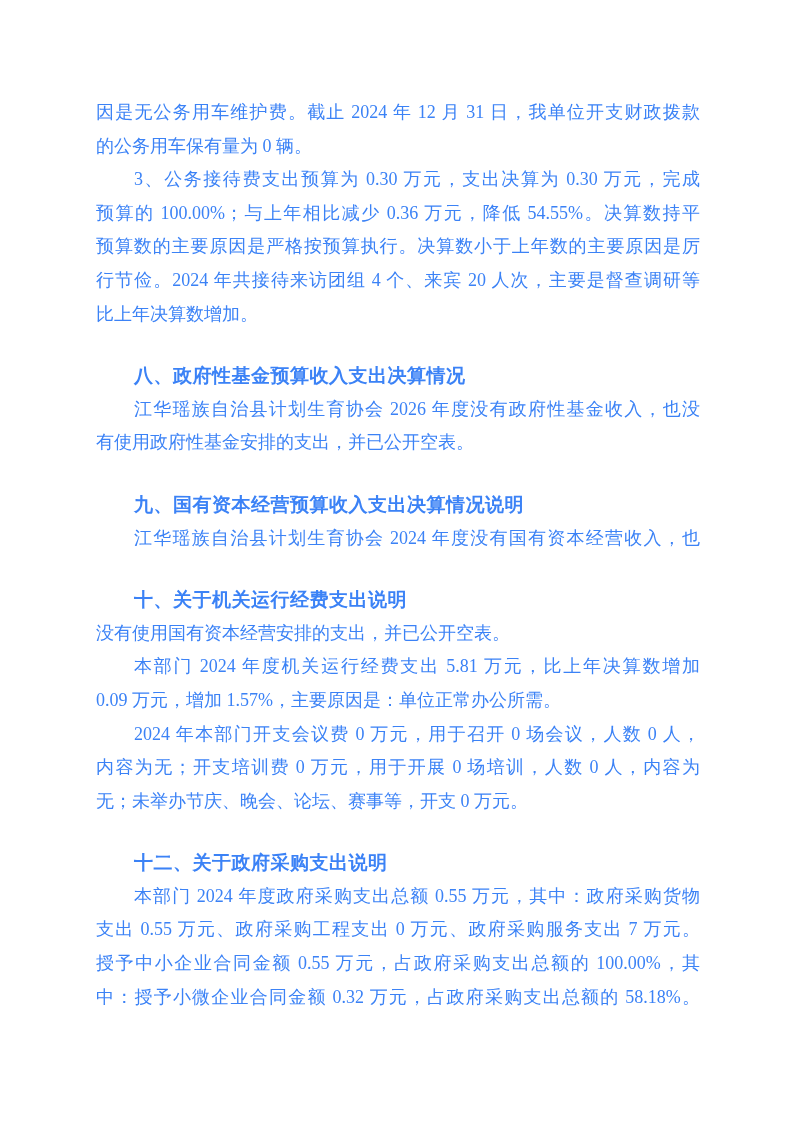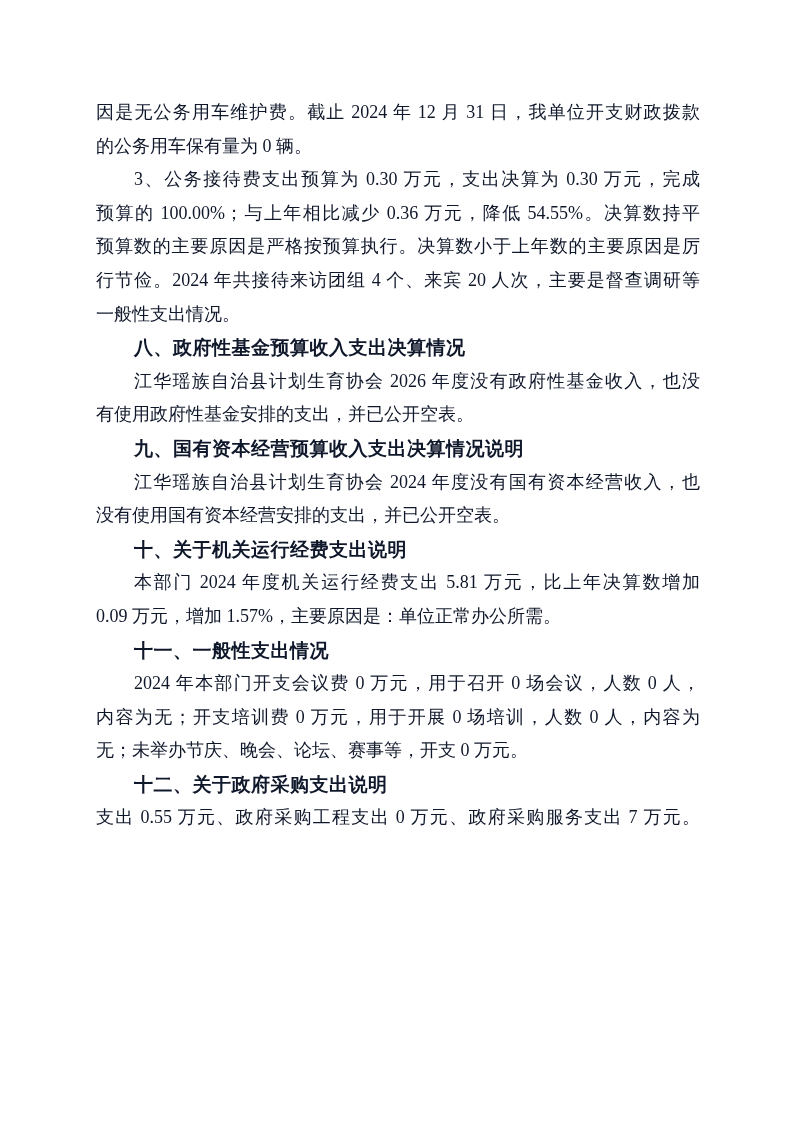--- a/index.html
+++ b/index.html
@@ -17,61 +17,64 @@
   .text-block {
     position: absolute;
     left: 96px;
     top: 96px;
     width: 604px;
   }
   .line {
     height: 33.6px;
     line-height: 33.6px;
     font-size: 18px;
-    color: #0f172a;
+    color: #3b82f6;
     font-family: "Liberation Serif", "DejaVu Serif", serif;
     text-align: left;
     overflow: hidden;
     white-space: pre-wrap;
   }
   .line.justify {
     text-align: justify;
     text-align-last: justify;
   }
   .line.indent {
     padding-left: 38px;
   }
   .line.heading {
     font-family: "Liberation Sans", "DejaVu Sans", sans-serif;
     font-weight: 700;
     font-size: 19px;
     letter-spacing: 0.5px;
+    margin-top: 28px;
   }
 </style>
 </head>
 <body>
 
 <div class="page">
   <div class="text-block">
       <div class="line justify">因是无公务用车维护费。截止 2024 年 12 月 31 日，我单位开支财政拨款</div>
       <div class="line">的公务用车保有量为 0 辆。</div>
       <div class="line indent justify">3、公务接待费支出预算为 0.30 万元，支出决算为 0.30 万元，完成</div>
       <div class="line justify">预算的 100.00%；与上年相比减少 0.36 万元，降低 54.55%。决算数持平</div>
       <div class="line justify">预算数的主要原因是严格按预算执行。决算数小于上年数的主要原因是厉</div>
       <div class="line justify">行节俭。2024 年共接待来访团组 4 个、来宾 20 人次，主要是督查调研等</div>
-      <div class="line">一般性支出情况。</div>
+      <div class="line">比上年决算数增加。</div>
       <div class="line heading indent">八、政府性基金预算收入支出决算情况</div>
       <div class="line indent justify">江华瑶族自治县计划生育协会 2026 年度没有政府性基金收入，也没</div>
       <div class="line">有使用政府性基金安排的支出，并已公开空表。</div>
       <div class="line heading indent">九、国有资本经营预算收入支出决算情况说明</div>
       <div class="line indent justify">江华瑶族自治县计划生育协会 2024 年度没有国有资本经营收入，也</div>
+      <div class="line heading indent">十、关于机关运行经费支出说明</div>
       <div class="line">没有使用国有资本经营安排的支出，并已公开空表。</div>
-      <div class="line heading indent">十、关于机关运行经费支出说明</div>
       <div class="line indent justify">本部门 2024 年度机关运行经费支出 5.81 万元，比上年决算数增加</div>
       <div class="line">0.09 万元，增加 1.57%，主要原因是：单位正常办公所需。</div>
-      <div class="line heading indent">十一、一般性支出情况</div>
       <div class="line indent justify">2024 年本部门开支会议费 0 万元，用于召开 0 场会议，人数 0 人，</div>
       <div class="line justify">内容为无；开支培训费 0 万元，用于开展 0 场培训，人数 0 人，内容为</div>
       <div class="line">无；未举办节庆、晚会、论坛、赛事等，开支 0 万元。</div>
       <div class="line heading indent">十二、关于政府采购支出说明</div>
+      <div class="line indent justify">本部门 2024 年度政府采购支出总额 0.55 万元，其中：政府采购货物</div>
       <div class="line justify">支出 0.55 万元、政府采购工程支出 0 万元、政府采购服务支出 7 万元。</div>
+      <div class="line justify">授予中小企业合同金额 0.55 万元，占政府采购支出总额的 100.00%，其</div>
+      <div class="line justify">中：授予小微企业合同金额 0.32 万元，占政府采购支出总额的 58.18%。</div>
     </div>
 </div>
 
 </body></html>

